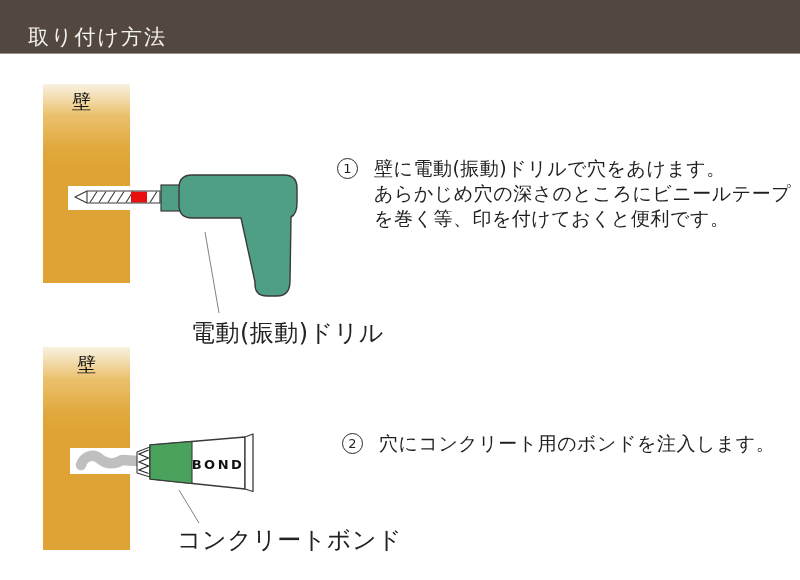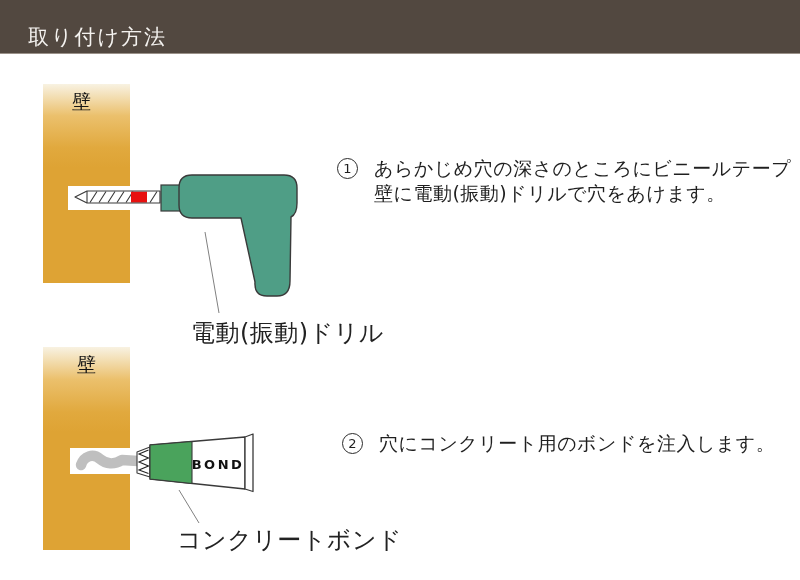--- a/index.html
+++ b/index.html
@@ -106,22 +106,23 @@
       <line x1="179" y1="490" x2="199" y2="523" style="stroke:#808080;stroke-width:1"></line>
     </g>
   </svg>
 
   <div class="caption caption1">電動(振動)ドリル</div>
   <div class="caption caption2">コンクリートボンド</div>
 
   <div class="step step1">
     <div class="step-num">1</div>
     <div class="step-text">
+      <div>壁に電動(振動)ドリルで穴をあけます。</div>
       <div>あらかじめ穴の深さのところにビニールテープ</div>
-      <div>壁に電動(振動)ドリルで穴をあけます。</div>
+      <div>を巻く等、印を付けておくと便利です。</div>
     </div>
   </div>
 
   <div class="step step2">
     <div class="step-num">2</div>
     <div class="step-text">
       <div>穴にコンクリート用のボンドを注入します。</div>
     </div>
   </div>
 

